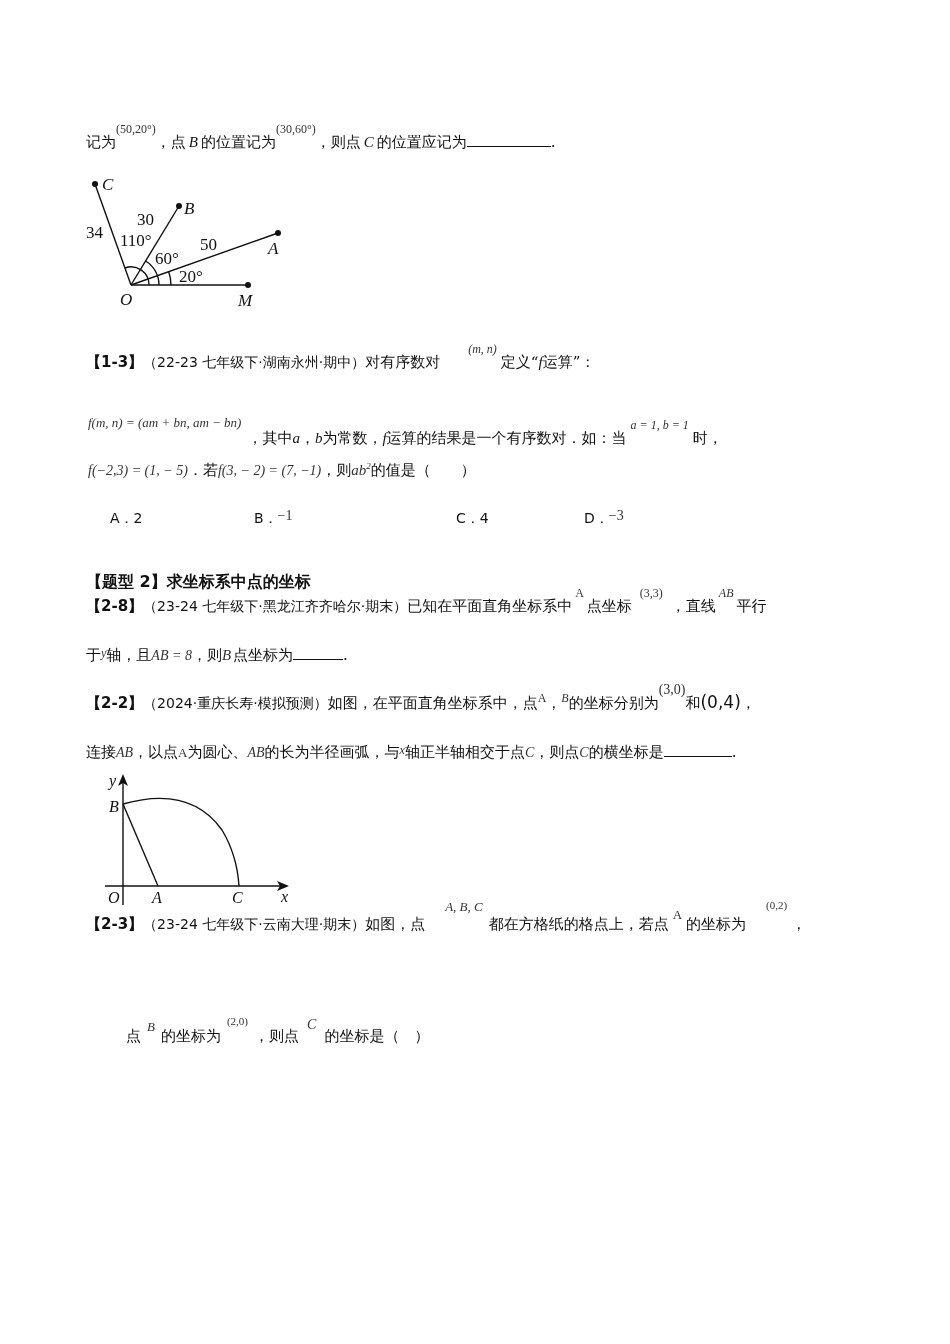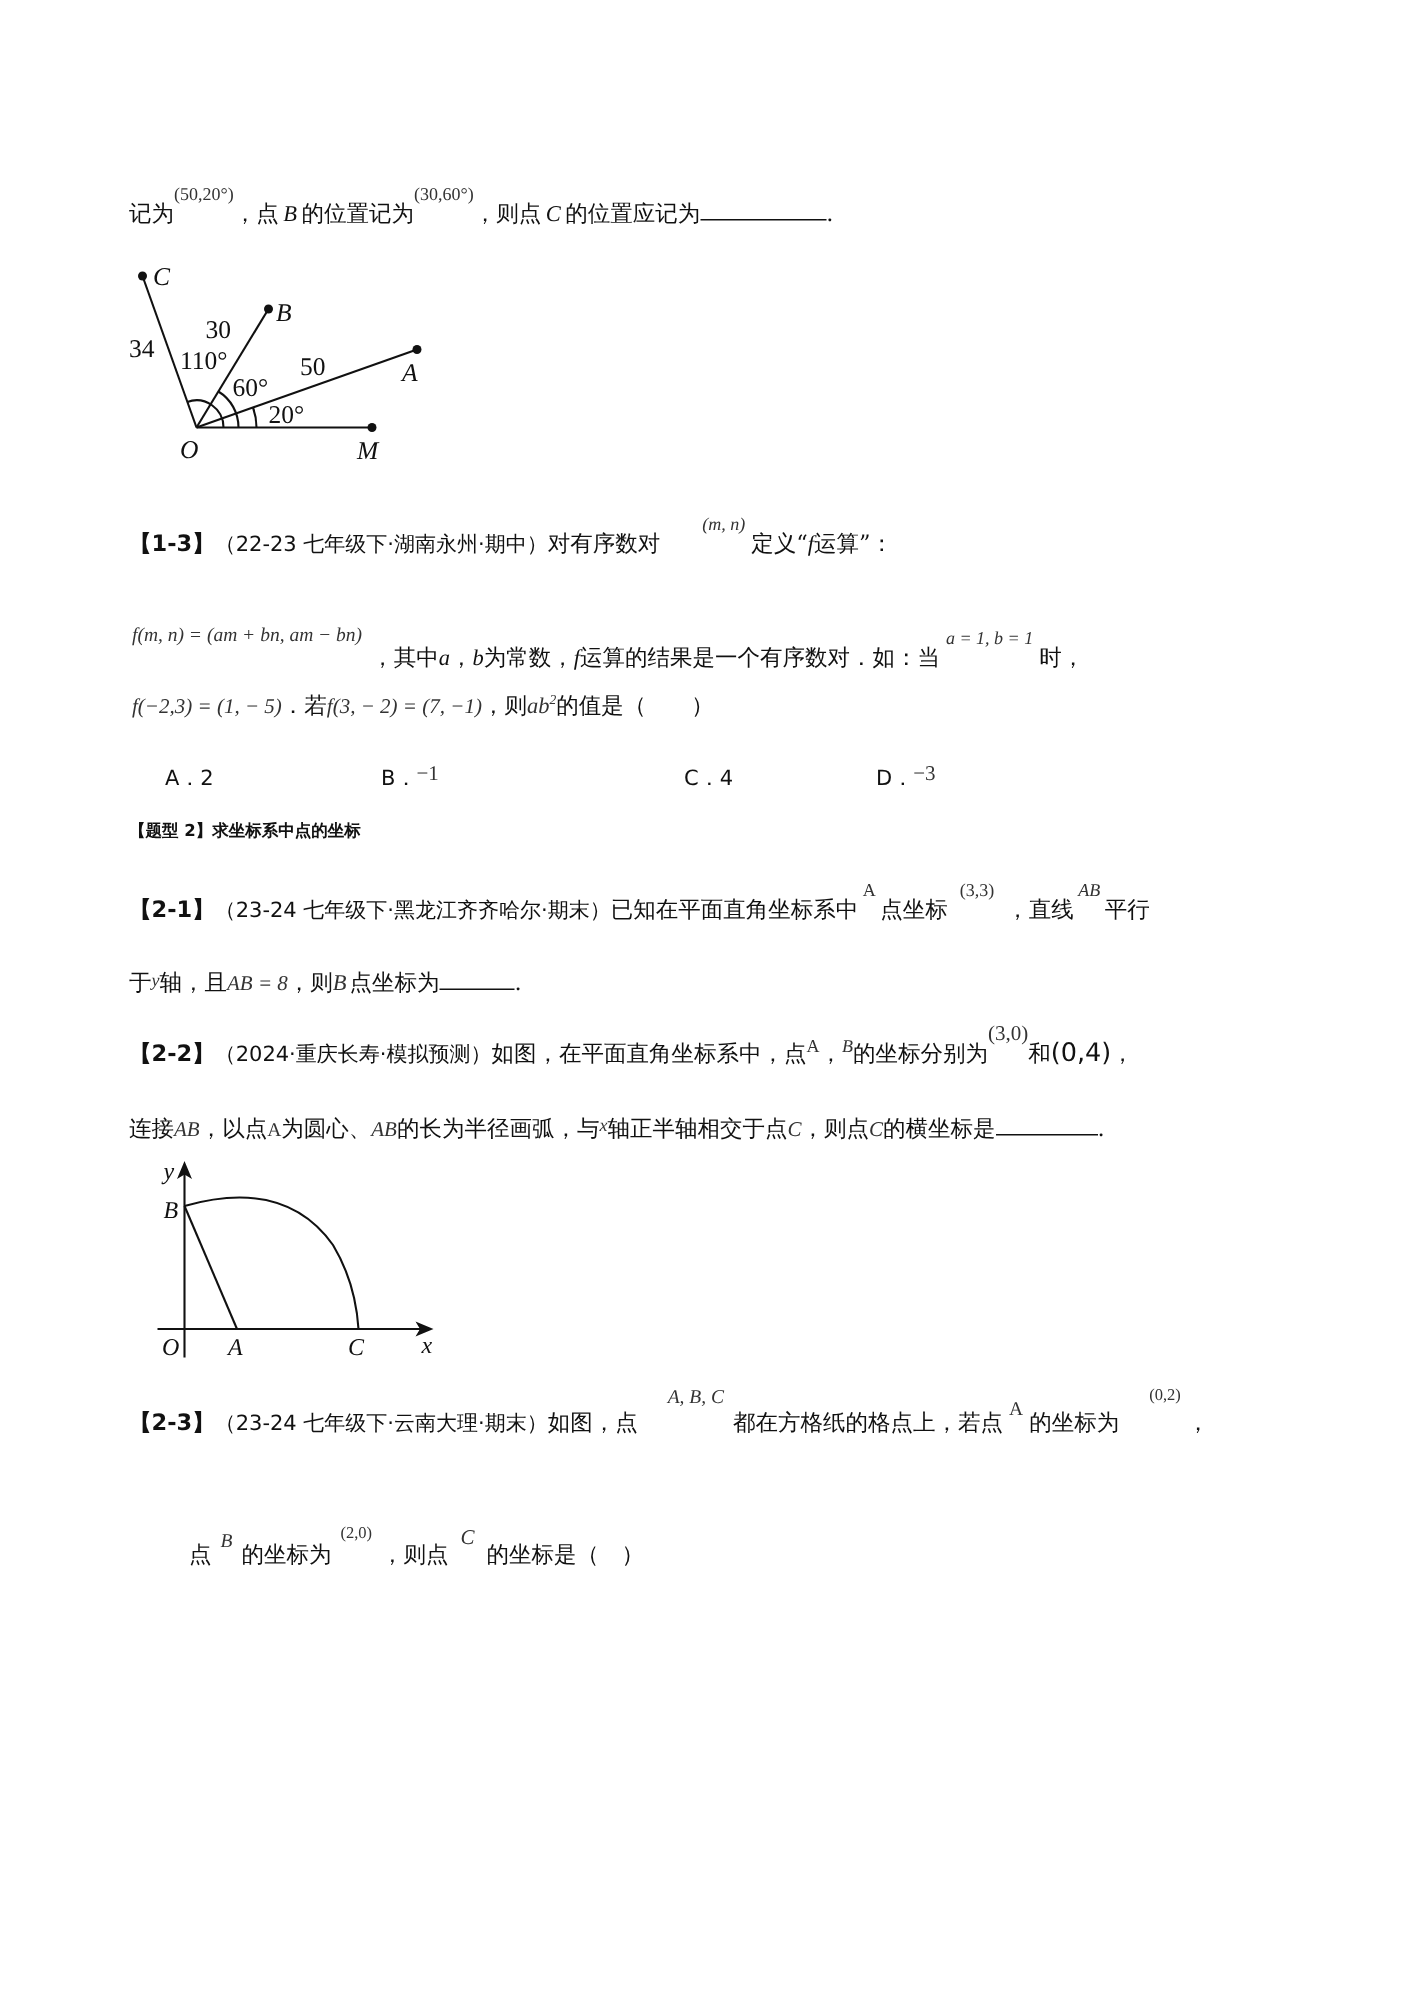--- a/index.html
+++ b/index.html
@@ -10,21 +10,21 @@
   .abs { position: absolute; white-space: nowrap; }
   .txt { font-size: 15px; line-height: 20px; }
   .sans { font-family: "DejaVu Sans", sans-serif; }
   .math { font-family: "Liberation Serif", serif; font-style: italic; color: #333; }
   .mathup { font-family: "Liberation Serif", serif; color: #333; }
   .sup { font-size: 12px; position: relative; top: -14px; }
   .it { font-style: italic; font-family: "Liberation Serif", serif; }
   .blank { display: inline-block; border-bottom: 1.5px solid #111; height: 14px; vertical-align: baseline; }
   .tag { font-family: "DejaVu Sans", sans-serif; font-weight: bold; font-size: 15px; }
   .src { font-family: "DejaVu Sans", sans-serif; font-size: 14px; }
-  .heading { font-family: "DejaVu Sans", sans-serif; font-weight: bold; font-size: 11px; }
+  .heading { font-family: "DejaVu Sans", sans-serif; font-weight: bold; font-size: 16px; margin-top: 26px; }
   .opt { font-family: "DejaVu Sans", sans-serif; font-size: 14px; }
   svg text { font-family: "Liberation Serif", serif; }
 </style>
 </head>
 <body>
 
 <div class="abs txt" style="left:86px; top:132px;">
   <span>记为</span><span class="mathup sup">(50,20°)</span><span>，点</span><span class="it" style="padding:0 3px;">B</span><span>的位置记为</span><span class="mathup sup">(30,60°)</span><span>，则点</span><span class="it" style="padding:0 3px;">C</span><span>的位置应记为</span><span class="blank" style="width:84px;"></span><span>.</span>
 </div>
 
@@ -74,21 +74,21 @@
 <div class="abs opt" style="left:110px; top:510px; width:700px; height:20px;">
   <span class="abs" style="left:0;"><span>A．</span><span>2</span></span>
   <span class="abs" style="left:144px;"><span>B．</span><span class="mathup" style="position:relative; top:-3px;">−1</span></span>
   <span class="abs" style="left:310px;margin-left:36px;"><span>C．</span><span>4</span></span>
   <span class="abs" style="left:474px;"><span>D．</span><span class="mathup" style="position:relative; top:-3px;">−3</span></span>
 </div>
 
 <div class="abs heading" style="left:86px; top:546px;">【题型 2】求坐标系中点的坐标</div>
 
 <div class="abs txt" style="left:86px; top:596px;">
-  <span class="tag">【2-1】</span><span class="src">（23-24 七年级下·黑龙江齐齐哈尔·期末）</span><span>已知在平面直角坐标系中</span><span class="mathup sup" style="padding:0 3px;">A</span><span>点坐标</span><span class="mathup sup" style="padding:0 8px;">(3,3)</span><span>，直线</span><span class="math sup" style="padding:0 3px;">AB</span><span>平行</span>
+  <span class="tag">【2-8】</span><span class="src">（23-24 七年级下·黑龙江齐齐哈尔·期末）</span><span>已知在平面直角坐标系中</span><span class="mathup sup" style="padding:0 3px;">A</span><span>点坐标</span><span class="mathup sup" style="padding:0 8px;">(3,3)</span><span>，直线</span><span class="math sup" style="padding:0 3px;">AB</span><span>平行</span>
 </div>
 
 <div class="abs txt" style="left:86px; top:645px;">
   <span>于</span><span class="math" style="font-size:12px; position:relative; top:-3px;">y</span><span>轴，且</span><span class="math" style="font-size:14px;">AB = 8</span><span>，则</span><span class="math" style="padding-right:2px;">B</span><span>点坐标为</span><span class="blank" style="width:50px;"></span><span>.</span>
 </div>
 
 <div class="abs txt" style="left:86px; top:692px;">
   <span class="tag">【2-2】</span><span class="src">（2024·重庆长寿·模拟预测）</span><span>如图，在平面直角坐标系中，点</span><span class="mathup" style="font-size:12px; position:relative; top:-6px;">A</span><span>，</span><span class="math" style="font-size:12px; position:relative; top:-6px;">B</span><span>的坐标分别为</span><span class="mathup sup" style="font-size:14px;">(3,0)</span><span>和</span><span class="sans" style="font-size:17px;">(0,4)</span><span>，</span>
 </div>
 
@@ -110,19 +110,19 @@
   <g font-size="16" font-style="italic" fill="#111">
     <text x="14" y="16">y</text>
     <text x="186" y="132">x</text>
     <text x="13" y="133">O</text>
     <text x="57" y="133">A</text>
     <text x="14" y="42">B</text>
     <text x="137" y="133">C</text>
   </g>
 </svg>
 
-<div class="abs txt" style="left:86px; top:938px;">
+<div class="abs txt" style="left:86px; top:914px;">
   <span class="tag">【2-3】</span><span class="src">（23-24 七年级下·云南大理·期末）</span><span>如图，点</span><span class="math sup" style="font-size:13px; top:-18px; padding:0 6px 0 20px;">A, B, C</span><span>都在方格纸的格点上，若点</span><span class="mathup sup" style="font-size:13px; top:-10px; padding:0 4px;">A</span><span>的坐标为</span><span class="mathup sup" style="font-size:11px; top:-20px; padding:0 4px 0 20px;">(0,2)</span><span>，</span>
 </div>
 
 <div class="abs txt" style="left:86px; top:1026px;margin-left:40px;">
   <span>点</span><span class="math sup" style="font-size:13px; top:-10px; padding:0 6px;">B</span><span>的坐标为</span><span class="mathup sup" style="font-size:11px; top:-16px; padding:0 6px;">(2,0)</span><span>，则点</span><span class="math sup" style="font-size:14px; top:-12px; padding:0 8px;">C</span><span>的坐标是（　）</span>
 </div>
 
 </body></html>

